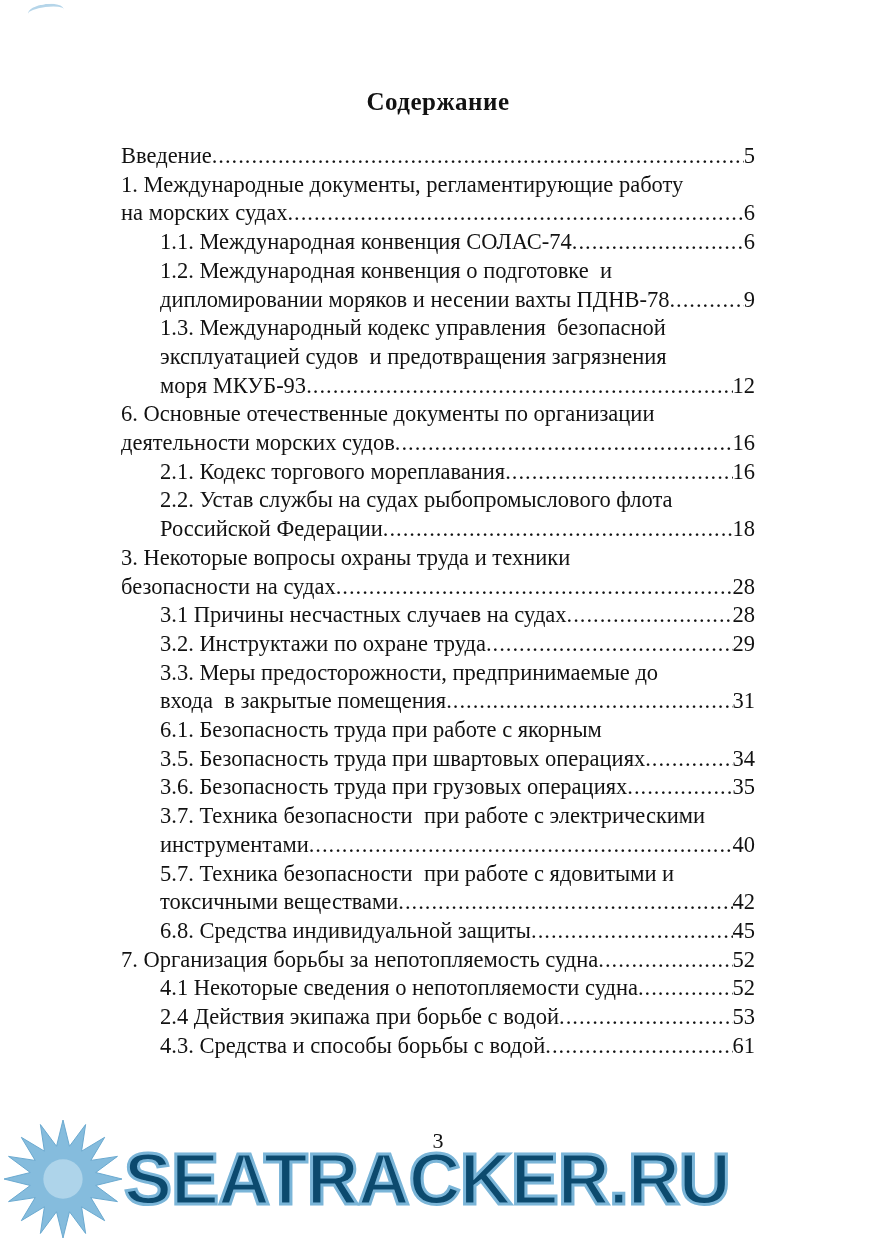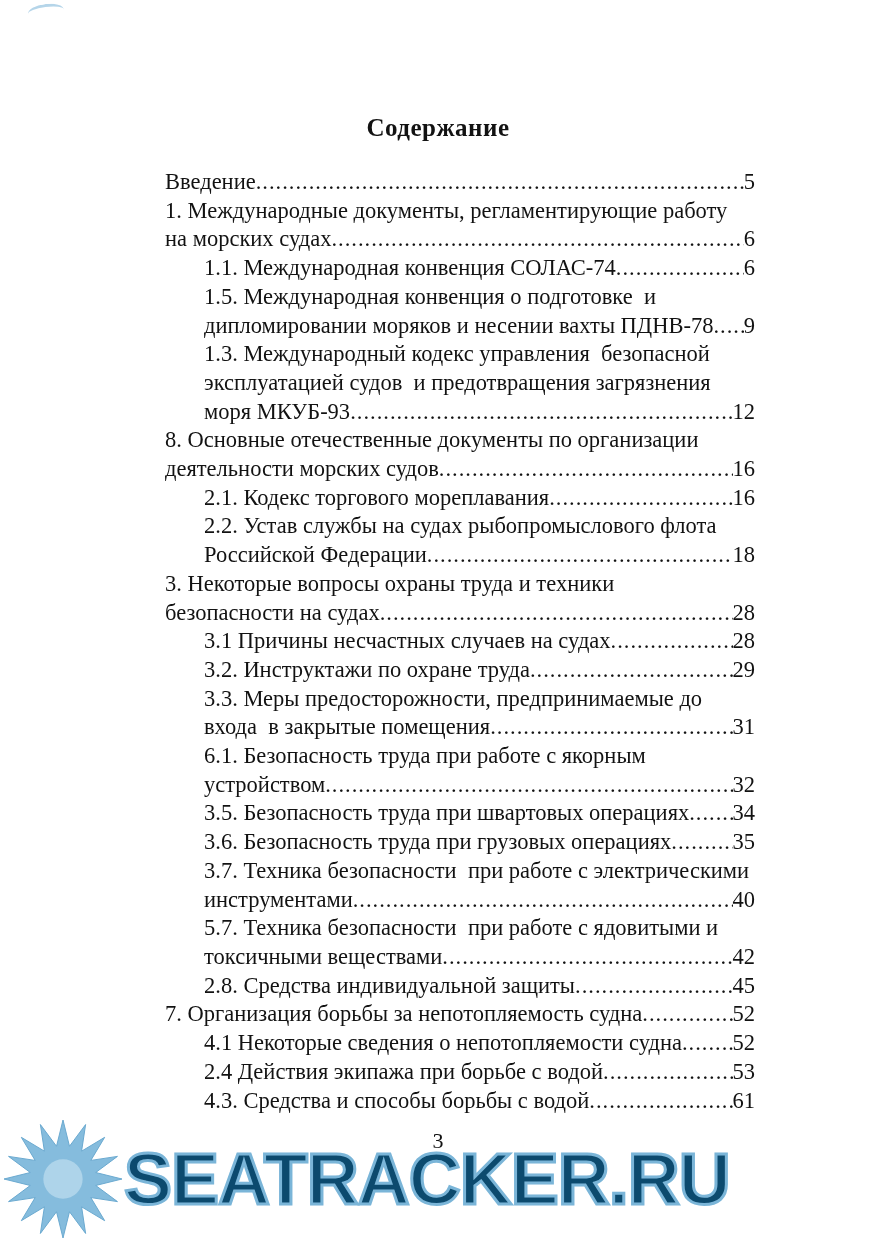--- a/index.html
+++ b/index.html
@@ -19,36 +19,35 @@
     top: 4px;
     width: 36px;
     height: 12px;
     border-top: 3px solid #a3cbe4;
     border-radius: 50%;
     transform: rotate(-7deg);
     opacity: .8;
   }
   .title {
     margin: 0;
-    padding-top: 114px;
+    padding-top: 88px;
     text-align: center;
     font-size: 25px;
     font-weight: bold;
     letter-spacing: .5px;
   }
   .toc {
     margin: 26px 121px 0 121px;
     font-size: 22.5px;
     line-height: 28.7px;
   }
   .entry.indent .line { padding-left: 39px; }
   .line {
     display: flex;
     align-items: baseline;
-    margin-left: 44px;
   }
   .txt { white-space: pre; flex: 0 0 auto; }
   .dots {
     flex: 1 1 auto;
     min-width: 0;
     overflow: hidden;
     white-space: nowrap;
     letter-spacing: 1px;
   }
   .dots::after {
@@ -113,21 +112,21 @@
       </div>
       <div class="entry indent">
         <div class="line">
           <span class="txt">1.1. Международная конвенция СОЛАС-74</span>
           <span class="dots"></span>
           <span class="pg">6</span>
         </div>
       </div>
       <div class="entry indent">
         <div class="line">
-          <span class="txt">1.5. Международная конвенция о подготовке  и</span>
+          <span class="txt">1.2. Международная конвенция о подготовке  и</span>
         </div>
         <div class="line">
           <span class="txt">дипломировании моряков и несении вахты ПДНВ-78</span>
           <span class="dots"></span>
           <span class="pg">9</span>
         </div>
       </div>
       <div class="entry indent">
         <div class="line">
           <span class="txt">1.3. Международный кодекс управления  безопасной</span>
@@ -136,21 +135,21 @@
           <span class="txt">эксплуатацией судов  и предотвращения загрязнения</span>
         </div>
         <div class="line">
           <span class="txt">моря МКУБ-93</span>
           <span class="dots"></span>
           <span class="pg">12</span>
         </div>
       </div>
       <div class="entry">
         <div class="line">
-          <span class="txt">8. Основные отечественные документы по организации</span>
+          <span class="txt">6. Основные отечественные документы по организации</span>
         </div>
         <div class="line">
           <span class="txt">деятельности морских судов</span>
           <span class="dots"></span>
           <span class="pg">16</span>
         </div>
       </div>
       <div class="entry indent">
         <div class="line">
           <span class="txt">2.1. Кодекс торгового мореплавания</span>
@@ -199,25 +198,20 @@
         <div class="line">
           <span class="txt">входа  в закрытые помещения</span>
           <span class="dots"></span>
           <span class="pg">31</span>
         </div>
       </div>
       <div class="entry indent">
         <div class="line">
           <span class="txt">6.1. Безопасность труда при работе с якорным</span>
         </div>
-        <div class="line">
-          <span class="txt">устройством</span>
-          <span class="dots"></span>
-          <span class="pg">32</span>
-        </div>
       </div>
       <div class="entry indent">
         <div class="line">
           <span class="txt">3.5. Безопасность труда при швартовых операциях</span>
           <span class="dots"></span>
           <span class="pg">34</span>
         </div>
       </div>
       <div class="entry indent">
         <div class="line">
@@ -241,21 +235,21 @@
           <span class="txt">5.7. Техника безопасности  при работе с ядовитыми и</span>
         </div>
         <div class="line">
           <span class="txt">токсичными веществами</span>
           <span class="dots"></span>
           <span class="pg">42</span>
         </div>
       </div>
       <div class="entry indent">
         <div class="line">
-          <span class="txt">2.8. Средства индивидуальной защиты</span>
+          <span class="txt">6.8. Средства индивидуальной защиты</span>
           <span class="dots"></span>
           <span class="pg">45</span>
         </div>
       </div>
       <div class="entry">
         <div class="line">
           <span class="txt">7. Организация борьбы за непотопляемость судна</span>
           <span class="dots"></span>
           <span class="pg">52</span>
         </div>

